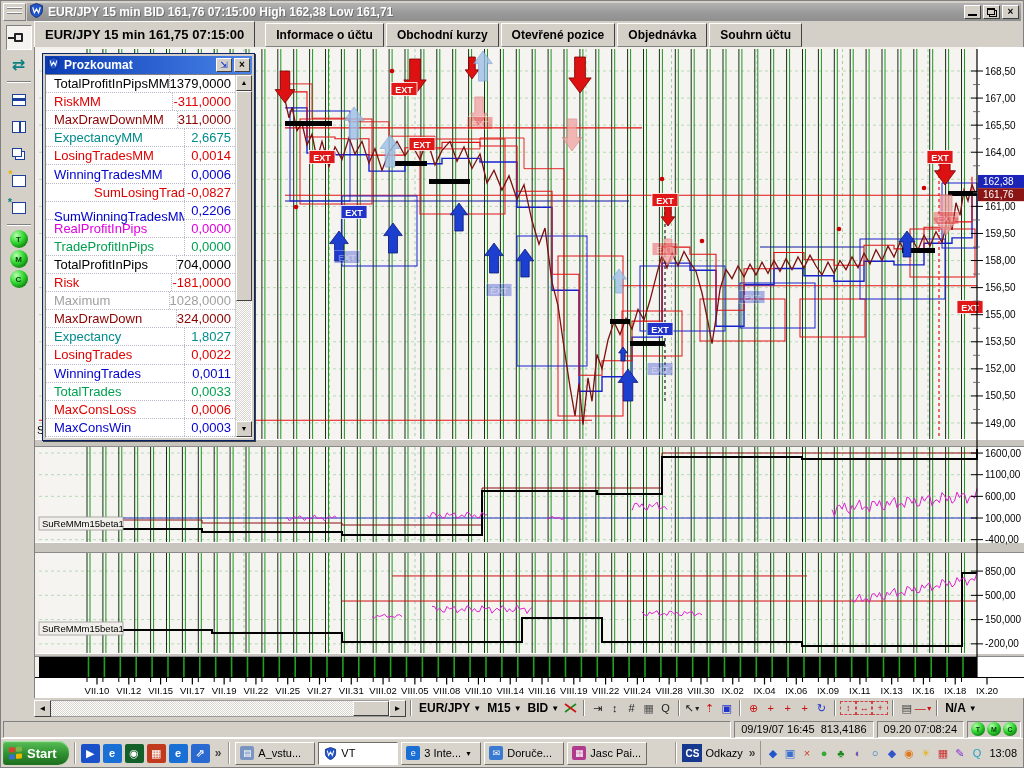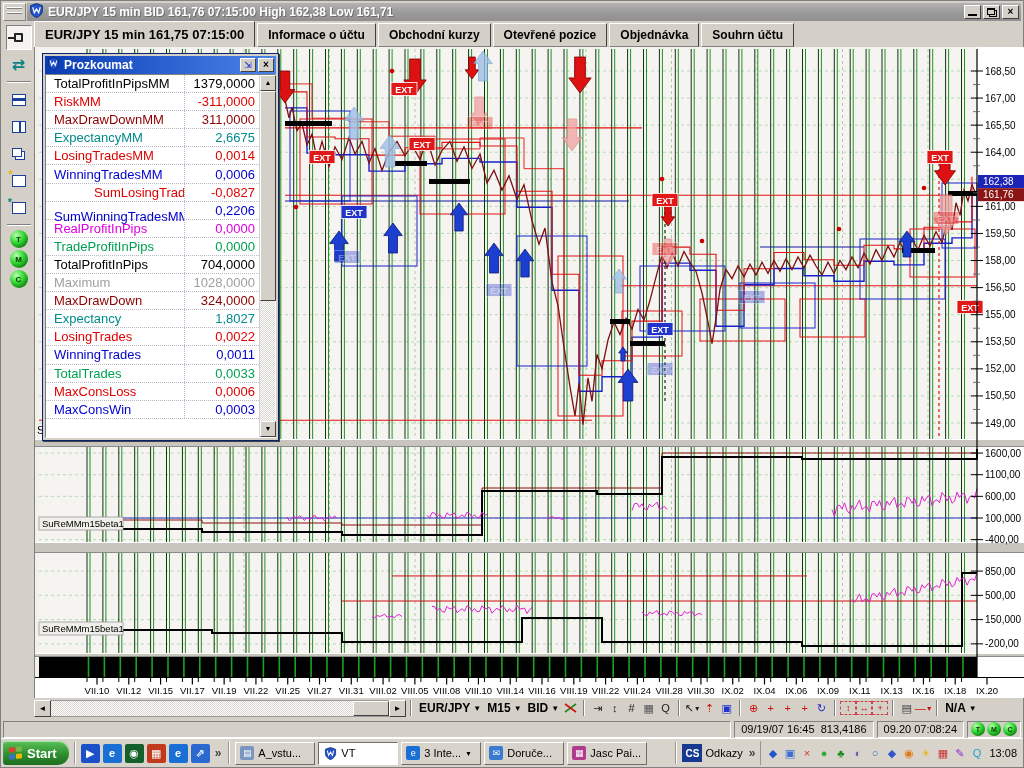--- a/index.html
+++ b/index.html
@@ -18,21 +18,21 @@
     border-color:#fff #404040 #404040 #fff; font-size:10px; line-height:11px; text-align:center;
     font-weight:bold; color:#000; position:relative; }
   .glyph-min { position:absolute; left:3px; right:3px; bottom:2px; height:2px; background:#000; }
   .glyph-restore { position:absolute; left:3px; top:2px; width:8px; height:7px; border:1px solid #000; border-top-width:2px;
     box-shadow:2px 2px 0 -1px #d4d0c8, 2px 2px 0 0 #000; }
   .top-grip { position:absolute; left:2px; top:2px; width:23px; height:18px; background:#d4d0c8;
     border:1px solid; border-color:#fff #808080 #808080 #fff; }
   .top-grip i { display:block; height:2px; margin:3px 3px 0 3px; border-top:1px solid #fff; border-bottom:1px solid #808080; }
 
   
-  .tabbar { position:absolute; left:33px; top:20px; right:2px; height:26px; display:flex; align-items:flex-end; }
+  .tabbar { position:absolute; left:33px; top:20px; right:2px; height:26px; display:flex; align-items:flex-end;gap:8px; }
   .tab { height:24px; padding:0 10px; background:#d4d0c8; border:1px solid; border-color:#fff #404040 #808080 #fff;
     font-size:12px; font-weight:bold; display:flex; align-items:center; margin-right:2px; white-space:nowrap; }
   .tab.active { height:26px; border-bottom:none; font-size:13px; }
 
   
   .left-toolbar { position:absolute; left:2px; top:22px; width:31px; bottom:30px; background:#d4d0c8;
     display:flex; flex-direction:column; align-items:center; padding-top:2px; gap:2px; }
   .lt-btn { width:26px; height:25px; background:#d4d0c8; display:flex; align-items:center; justify-content:center;
     border:1px solid transparent; font-size:15px; }
   .lt-btn.pressed { background:#f4f3ef; border-color:#808080 #fff #fff #808080; }
@@ -49,21 +49,21 @@
   .light { width:18px; height:18px; border-radius:50%;
     background:radial-gradient(circle at 35% 30%, #b8ffb0, #2fd42f 45%, #0c7a0c 80%);
     color:#064006; font-size:8px; font-weight:bold; display:flex; align-items:center; justify-content:center; }
 
   
   .chart-area { position:absolute; left:33px; top:46px; width:991px; height:651px; background:#f2f1ec;
     border-left:1px solid #808080; }
   #chart-svg-wrap { position:absolute; left:0; top:0; width:991px; height:651px; }
 
   
-  .dialog { position:absolute; left:7px; top:6px; width:237px; height:388px; background:#d4d0c8;
+  .dialog { position:absolute; left:7px; top:6px; width:213px; height:388px; background:#d4d0c8;
     border:1px solid #0a246a; box-shadow:1px 1px 0 #404040; padding:2px; }
   .dlg-title { height:18px; background:linear-gradient(90deg,#0a3bb5,#4a84e8); display:flex; align-items:center;
     padding:0 2px; }
   .dlg-title-text { color:#fff; font-weight:bold; font-size:12px; margin-left:4px; flex:1; }
   .dlg-btn { width:16px; height:14px; background:#d4d0c8; border:1px solid; border-color:#fff #404040 #404040 #fff;
     font-size:10px; line-height:12px; text-align:center; font-weight:bold; margin-left:2px; padding:0; }
   .dlg-btn .bluearrows { color:#1c3fd0; font-size:9px; font-weight:bold; }
   .dlg-body { position:relative; height:364px; background:#fff; border:1px solid; border-color:#808080 #fff #fff #808080; display:flex; }
   .dlg-rows { flex:1; overflow:hidden; }
   .dlg-row { height:18.1px; display:flex; align-items:center; border-bottom:1px dotted #b8b8c8; font-size:13px; }
@@ -997,20 +997,24 @@
             </div>
             <div class="dlg-row">
               <span class="lbl" style="color: rgb(0, 160, 80);">TradeProfitInPips</span>
               <span class="val" style="color: rgb(0, 160, 80);">0,0000</span>
             </div>
             <div class="dlg-row">
               <span class="lbl" style="color: rgb(0, 0, 0);">TotalProfitInPips</span>
               <span class="val" style="color: rgb(0, 0, 0);">704,0000</span>
             </div>
             <div class="dlg-row">
+              <span class="lbl" style="color: rgb(224, 0, 0);">Risk</span>
+              <span class="val" style="color: rgb(224, 0, 0);">-181,0000</span>
+            </div>
+            <div class="dlg-row">
               <span class="lbl" style="color: rgb(160, 160, 160);">Maximum</span>
               <span class="val" style="color: rgb(160, 160, 160);">1028,0000</span>
             </div>
             <div class="dlg-row">
               <span class="lbl" style="color: rgb(139, 0, 0);">MaxDrawDown</span>
               <span class="val" style="color: rgb(139, 0, 0);">324,0000</span>
             </div>
             <div class="dlg-row">
               <span class="lbl" style="color: rgb(0, 139, 139);">Expectancy</span>
               <span class="val" style="color: rgb(0, 139, 139);">1,8027</span>

